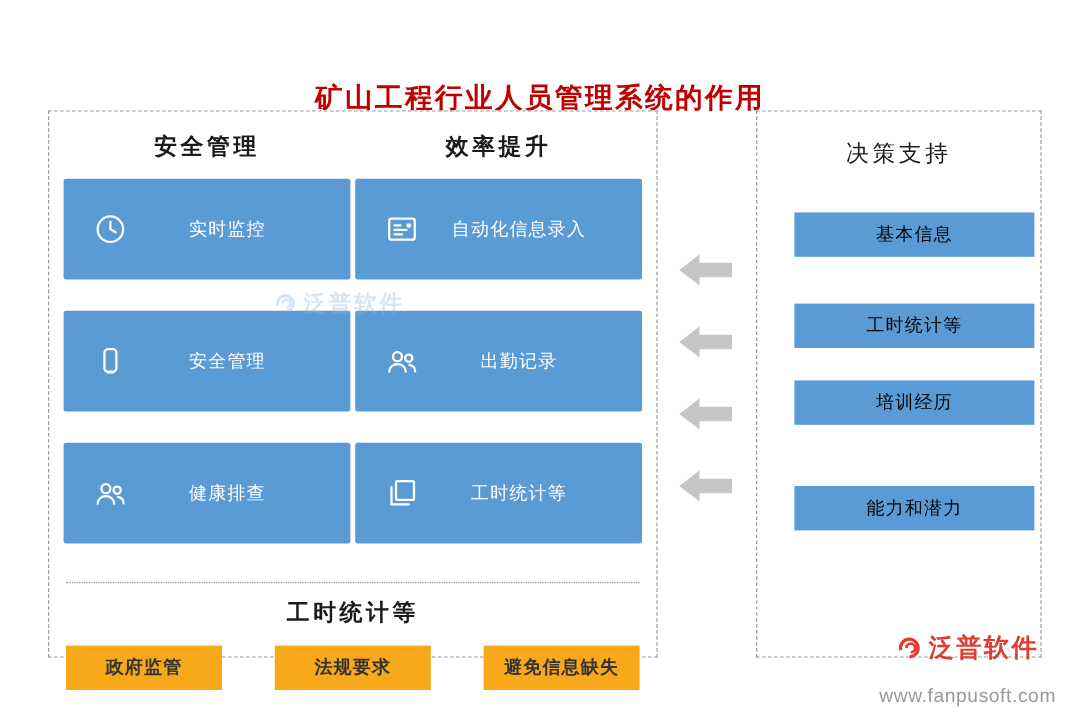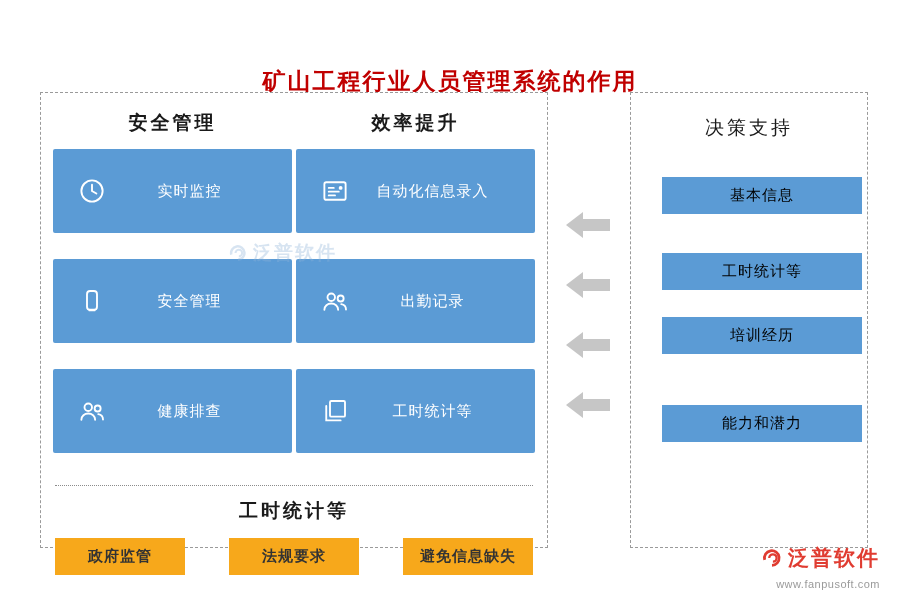--- a/index.html
+++ b/index.html
@@ -83,21 +83,21 @@
   .footer-logo {
     position: absolute; right: 20px; bottom: 10px; text-align: center;
   }
   .brand-row {
     display: flex; align-items: center; justify-content: center; gap: 5px;
   }
   .brand-text {
     color: #e03c31; font-size: 21px; font-weight: bold;
     font-family: "Liberation Serif", serif; letter-spacing: 2px;
   }
-  .brand-url { font-size: 11px; color: #9a9a9a; margin-top: 6px; letter-spacing: 0.5px; text-align: right; }
+  .brand-url { font-size: 16px; color: #9a9a9a; margin-top: 18px; letter-spacing: 0.5px; text-align: right; }
 </style>
 </head>
 <body>
 
 <div class="title">矿山工程行业人员管理系统的作用</div>
 
 <div class="panel left-panel">
   <div class="col-headers">
     <div class="col-header">安全管理</div>
     <div class="col-header">效率提升</div>

